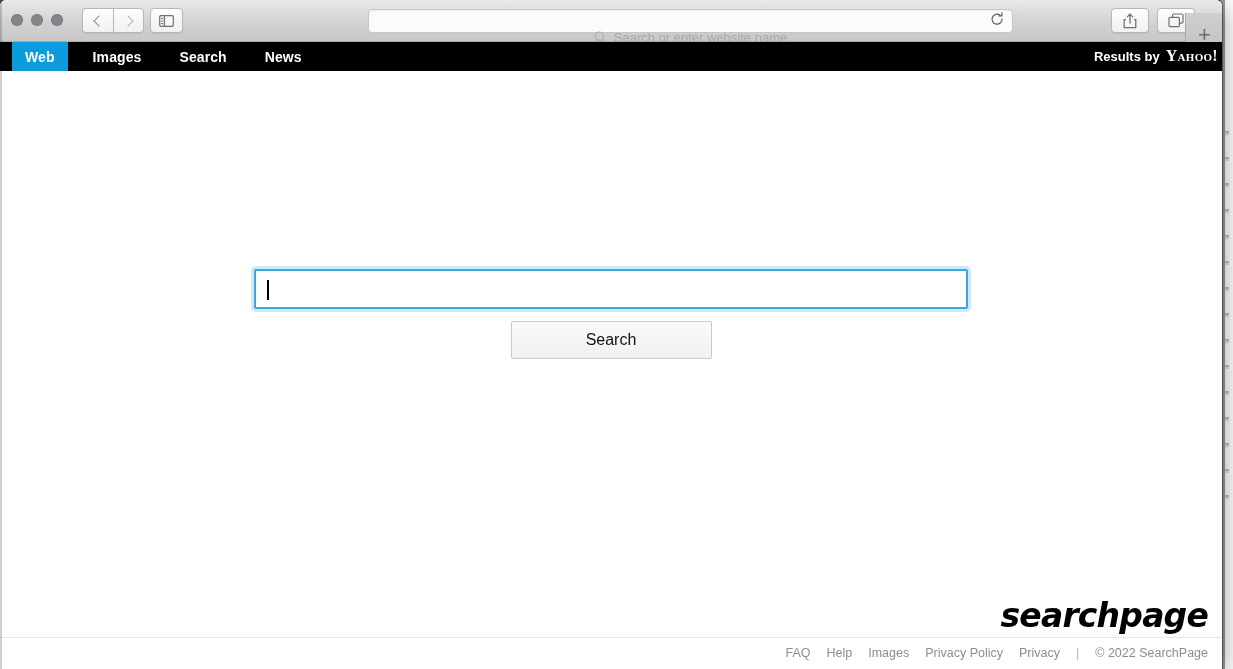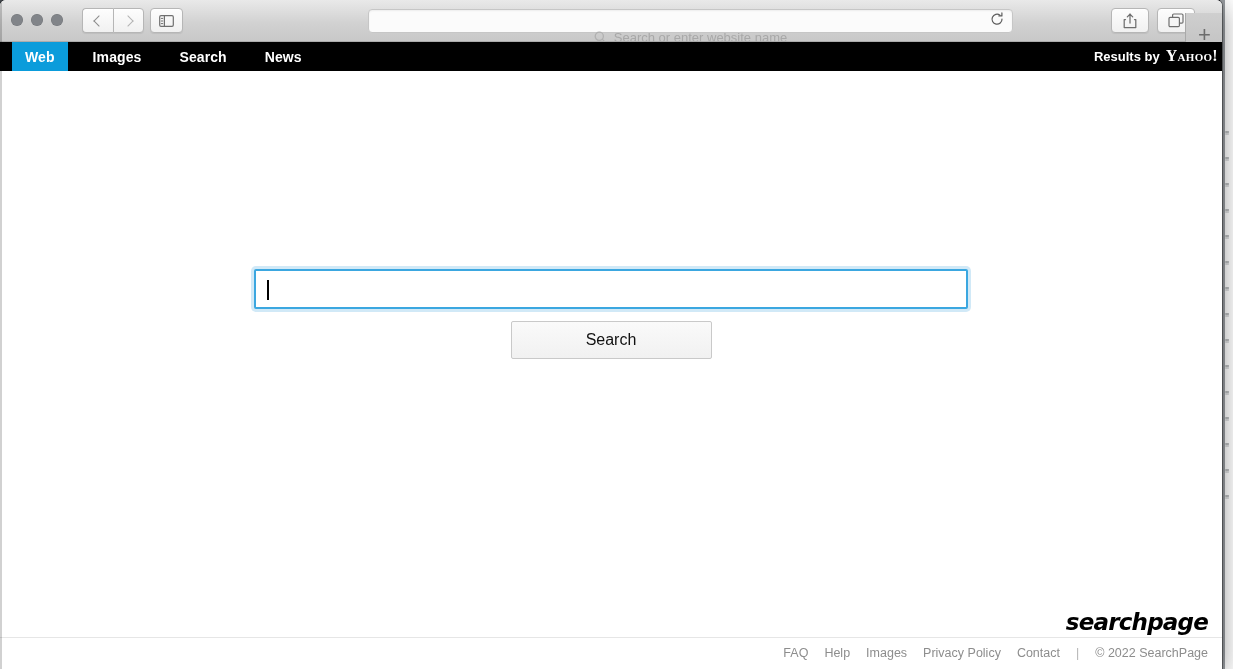--- a/index.html
+++ b/index.html
@@ -270,21 +270,21 @@
   }
 
   
   #brand-row {
     position: absolute;
     right: 14px;
     bottom: 33px;
   }
   #brand-logo {
     font-family: "DejaVu Sans", sans-serif;
-    font-size: 23px;
+    font-size: 33px;
     font-weight: 700;
     font-style: italic;
     color: #000;
     letter-spacing: -0.8px;
     transform: scaleX(1.06);
     transform-origin: right center;
   }
   #footer {
     position: absolute;
     left: 0; right: 0;
@@ -428,21 +428,21 @@
 
       <div id="brand-row">
         <span id="brand-logo">searchpage</span>
       </div>
 
       <div id="footer">
         <a class="footer-link" href="#">FAQ</a>
         <a class="footer-link" href="#">Help</a>
         <a class="footer-link" href="#">Images</a>
         <a class="footer-link" href="#">Privacy Policy</a>
-        <a class="footer-link" href="#">Contact</a>
+        <a class="footer-link" href="#">Privacy</a>
         <span id="footer-sep">|</span>
         <span id="footer-copy">© 2022 SearchPage</span>
       </div>
     </div>
 
     <div id="win-left-edge"></div>
   </div>
 </div>
 
 </body></html>

